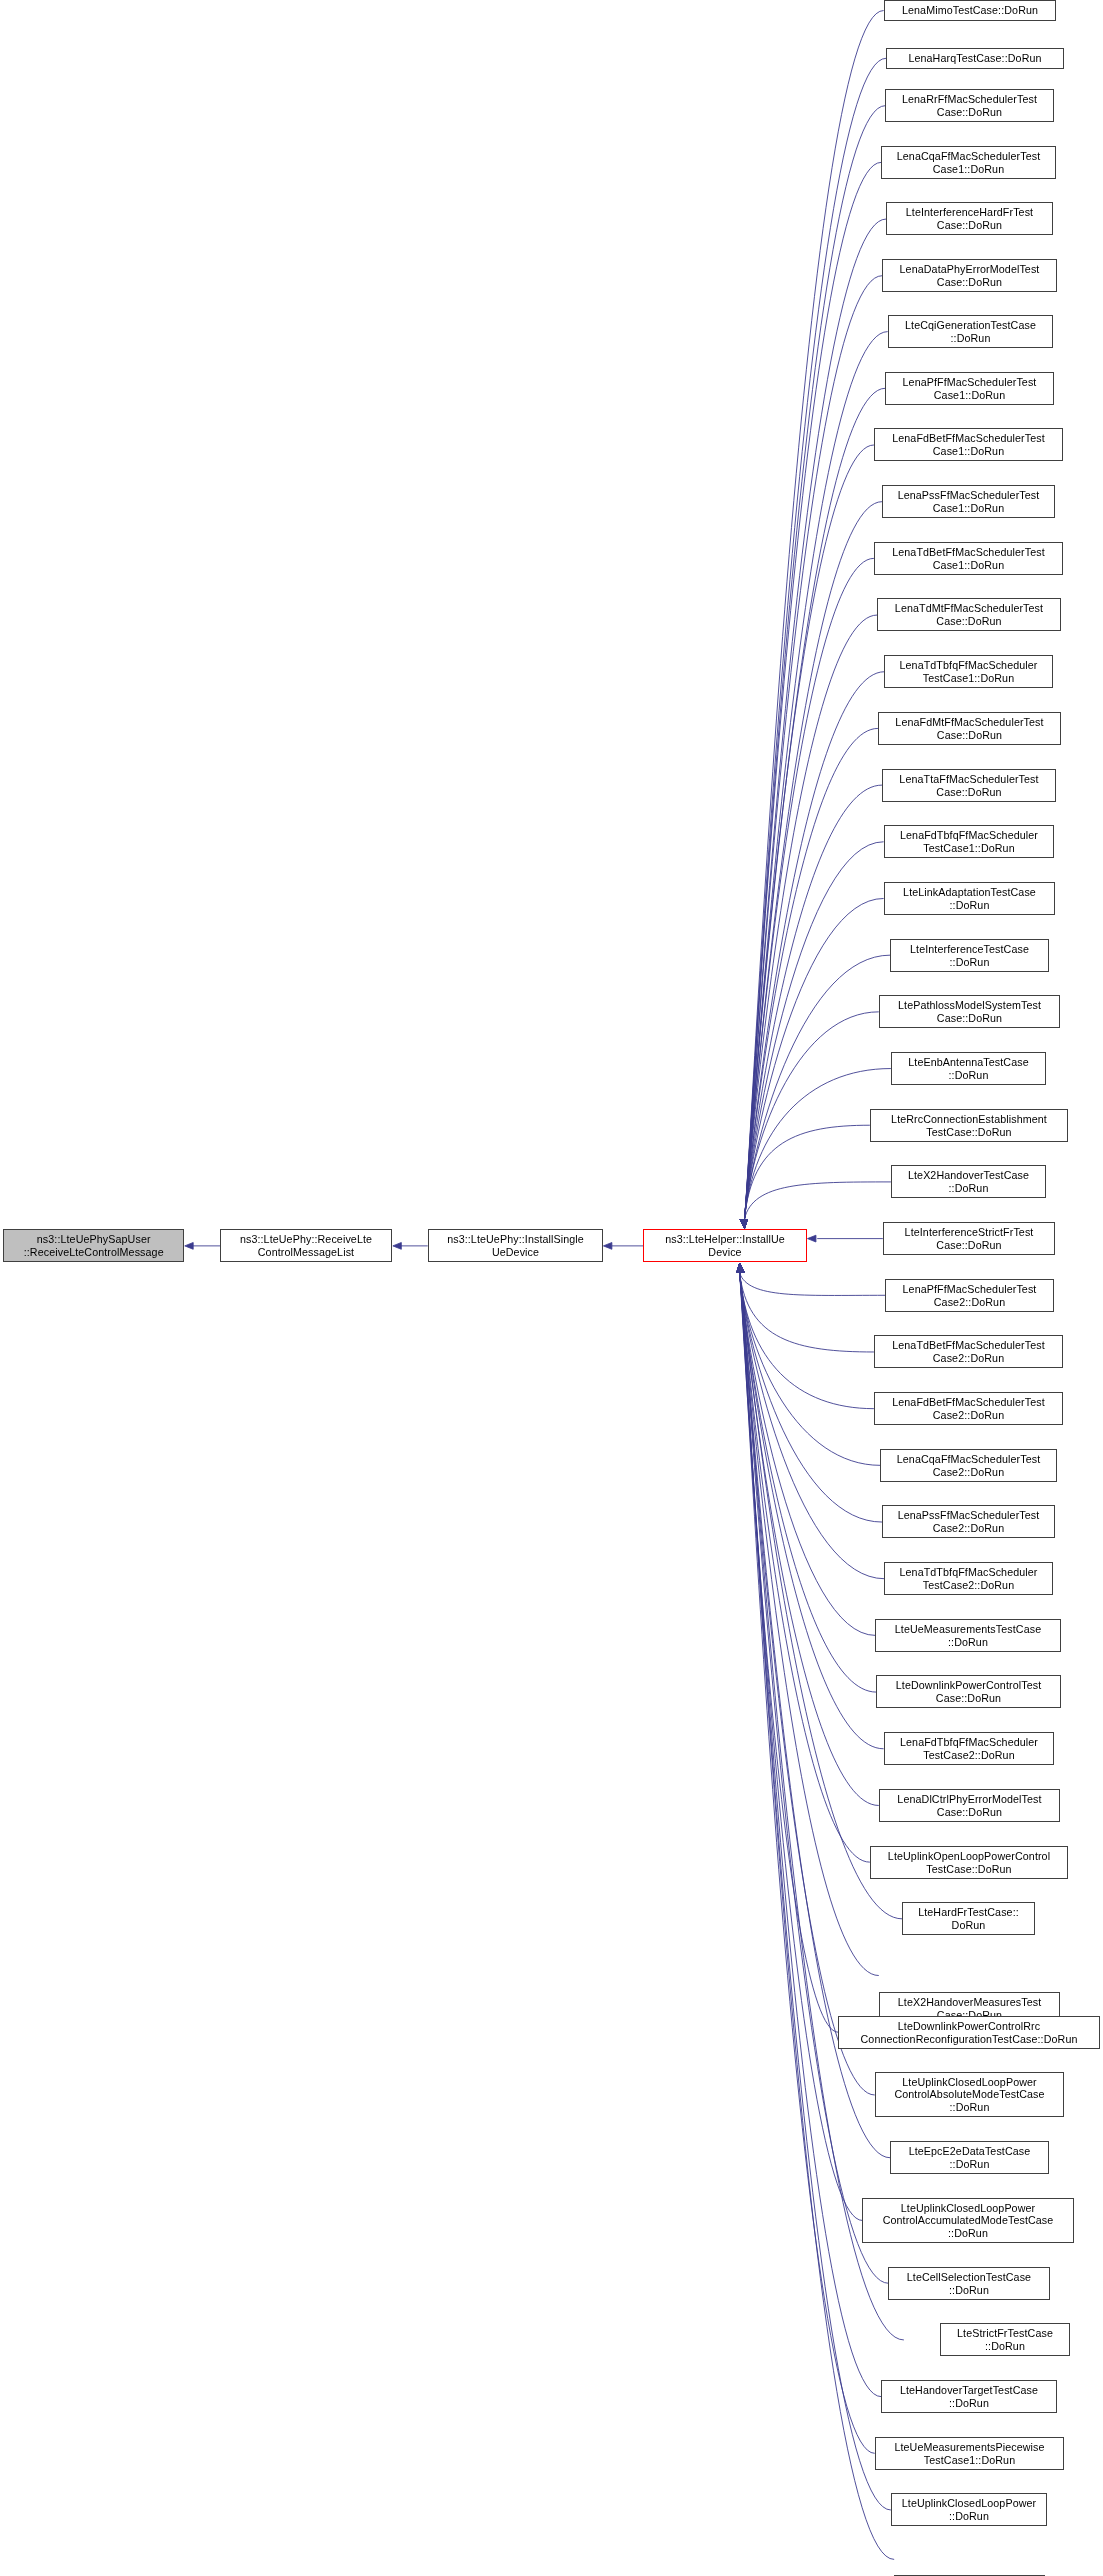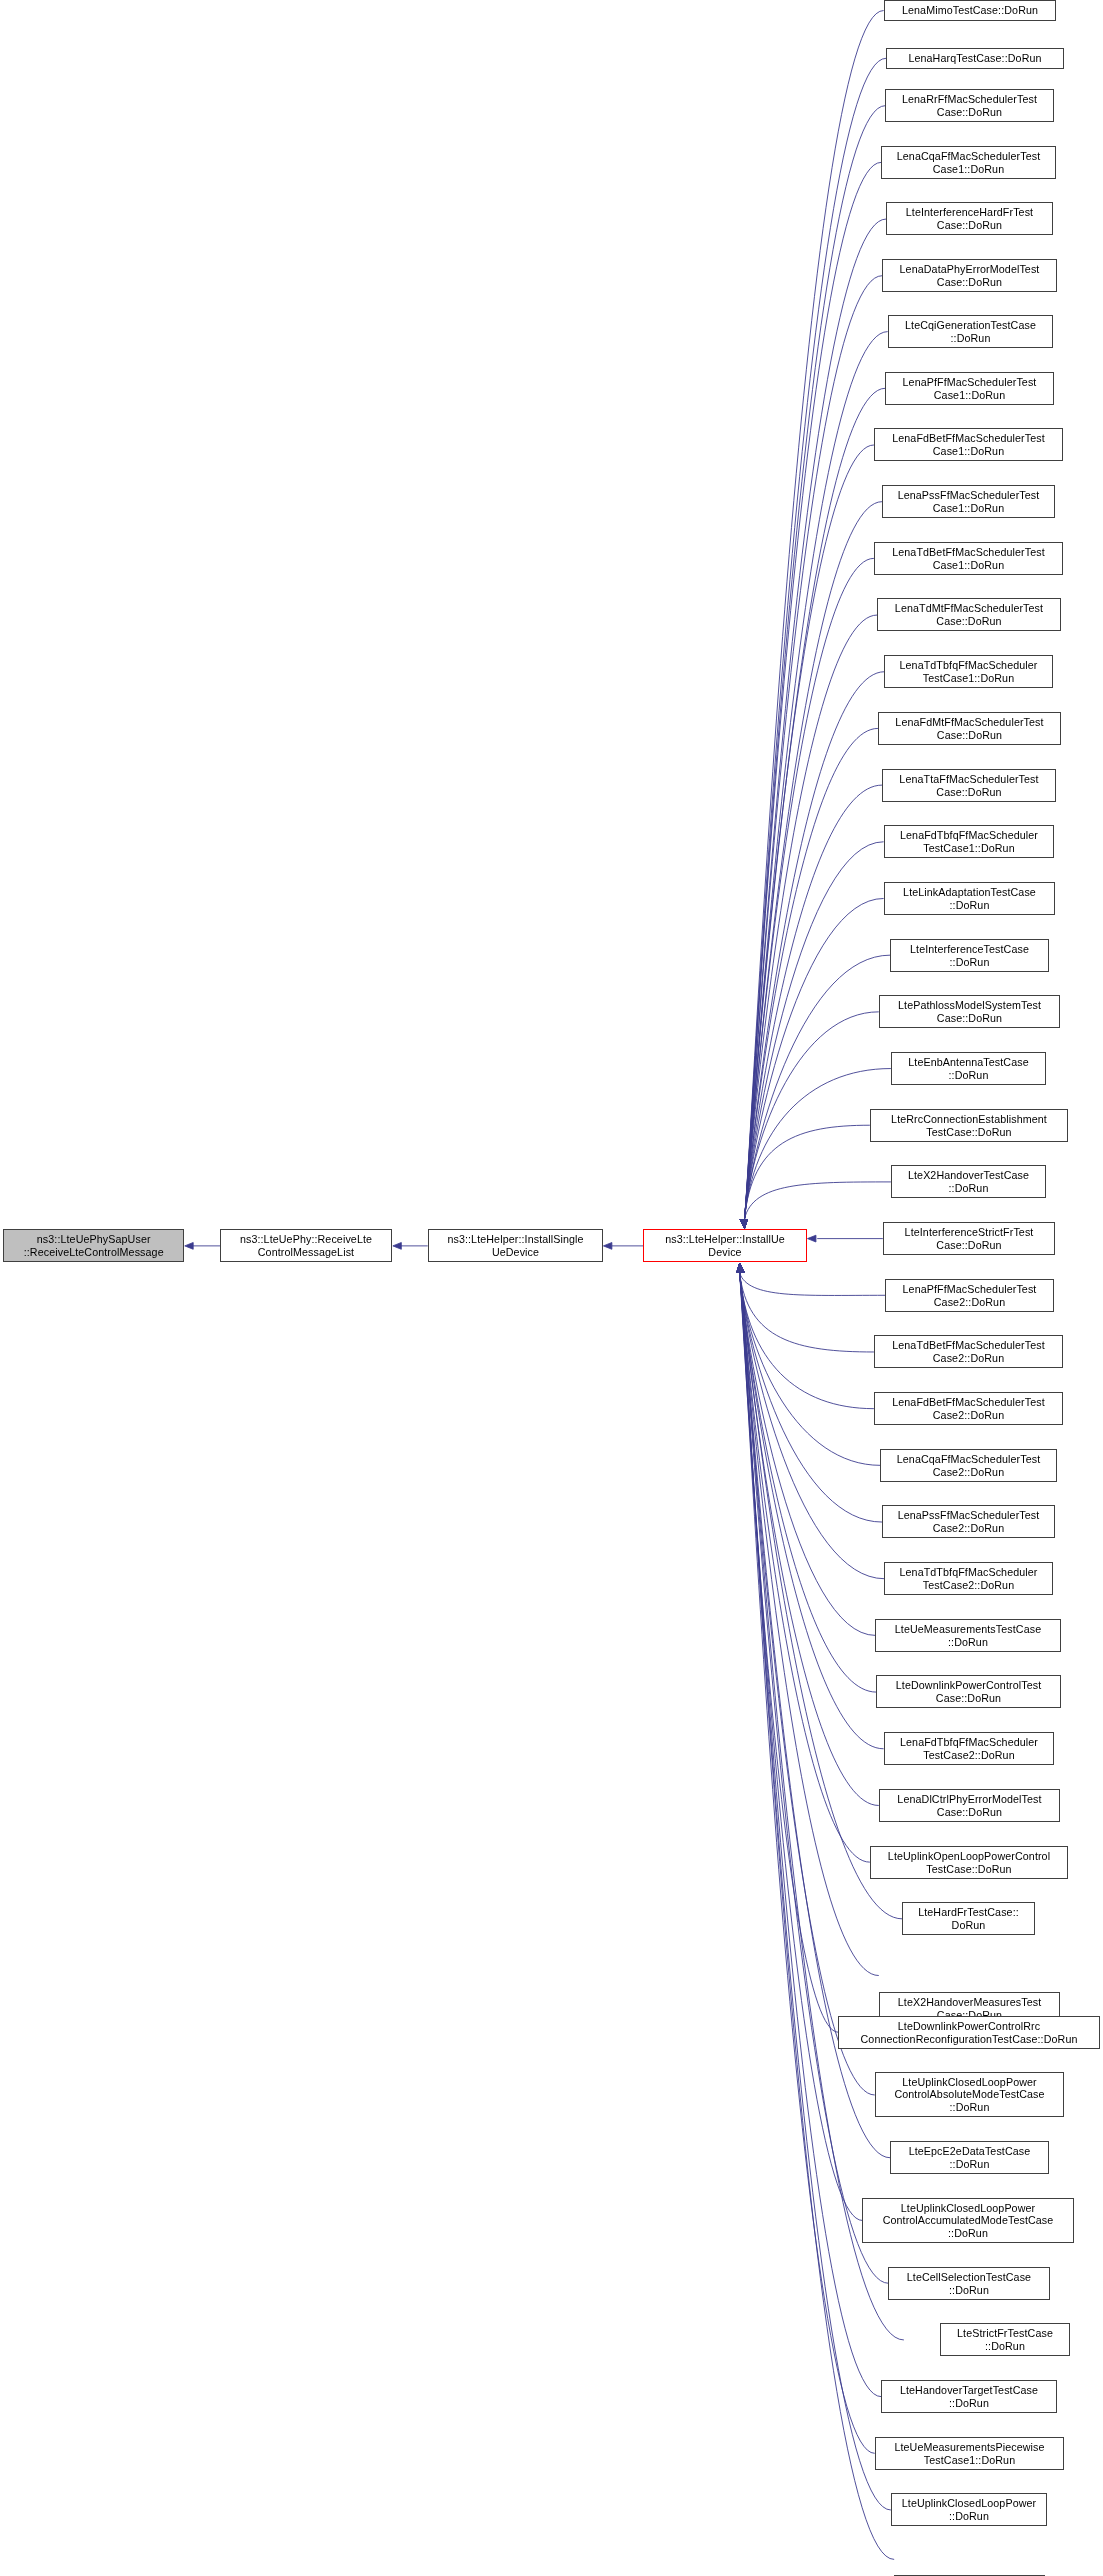--- a/index.html
+++ b/index.html
@@ -152,21 +152,21 @@
       <path d="M 913.24 1560 L 909.84 1571 L 918.64 1571 Z" fill="#3b3b8f" stroke="#3b3b8f"></path>
       <path d="M 1100 3099.5 C 991.6792 3099.5, 924.4456 1680, 913.24 1572" stroke="#3b3b8f" stroke-width="1.1" fill="none"></path>
       <path d="M 913.24 1560 L 909.84 1571 L 918.64 1571 Z" fill="#3b3b8f" stroke="#3b3b8f"></path>
       <path d="M 1104 3160.5 C 993.3592 3160.5, 924.6856 1680, 913.24 1572" stroke="#3b3b8f" stroke-width="1.1" fill="none"></path>
       <path d="M 913.24 1560 L 909.84 1571 L 918.64 1571 Z" fill="#3b3b8f" stroke="#3b3b8f"></path>
     </svg>
 <div class="node current" style="left: 3.2px; top: 1229px; width: 181px; height: 33px;">ns3::LteUePhySapUser
 ::ReceiveLteControlMessage</div>
     <div class="node" style="left: 220px; top: 1229px; width: 172px; height: 33px;">ns3::LteUePhy::ReceiveLte
 ControlMessageList</div>
-    <div class="node" style="left: 428px; top: 1229px; width: 175px; height: 33px;">ns3::LteHelper::InstallSingle
+    <div class="node" style="left: 428px; top: 1229px; width: 175px; height: 33px;">ns3::LteUePhy::InstallSingle
 UeDevice</div>
     <div class="node root" style="left: 643px; top: 1229px; width: 164px; height: 33px;">ns3::LteHelper::InstallUe
 Device</div>
     <div class="node" style="left: 884px; top: 0px; width: 172px; height: 21px;">LenaMimoTestCase::DoRun</div>
     <div class="node" style="left: 886px; top: 48px; width: 178px; height: 21px;">LenaHarqTestCase::DoRun</div>
     <div class="node" style="left: 885px; top: 89px; width: 169px; height: 33px;">LenaRrFfMacSchedulerTest
 Case::DoRun</div>
     <div class="node" style="left: 881px; top: 146px; width: 175px; height: 33px;">LenaCqaFfMacSchedulerTest
 Case1::DoRun</div>
     <div class="node" style="left: 886px; top: 202px; width: 167px; height: 33px;">LteInterferenceHardFrTest

